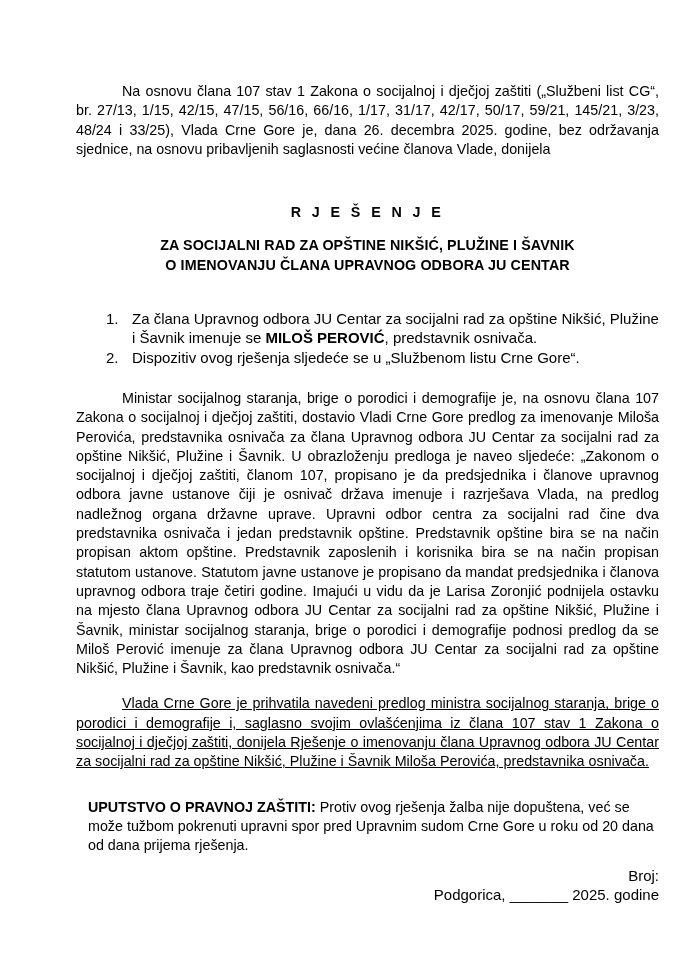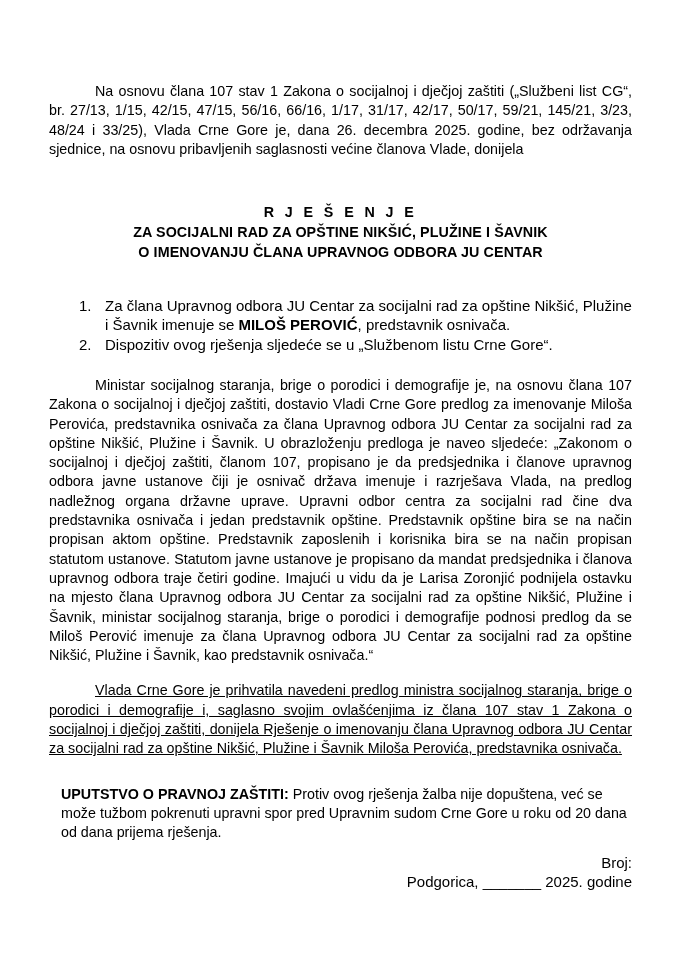--- a/index.html
+++ b/index.html
@@ -14,21 +14,21 @@
     font-family: "Liberation Sans", sans-serif;
     color: #000000;
     -webkit-font-smoothing: antialiased;
   }
   .page {
     position: relative;
     width: 679px;
     height: 748px;
     background: #ffffff;
     box-sizing: border-box;
-    padding: 82px 48px 0 49px;
+    padding: 82px 48px 0 76px;
   }
   .doc-body {
     width: 583px;
   }
   p {
     margin: 0;
     font-size: 14.3px;
     line-height: 19.3px;
     text-align: justify;
     text-justify: inter-word;
@@ -38,21 +38,21 @@
   }
   .title-block {
     text-align: center;
     font-weight: bold;
     font-size: 14.3px;
     line-height: 19.3px;
     margin-top: 44px;
   }
   .title-main {
     letter-spacing: 3.4px;
-    margin-bottom: 1px;
+    margin-bottom: 14px;
   }
   .title-sub {
     letter-spacing: 0.1px;
   }
   ol.items {
     margin: 34px 0 0 0;
     padding: 0 0 0 30px;
     list-style: none;
     counter-reset: itm;
   }

